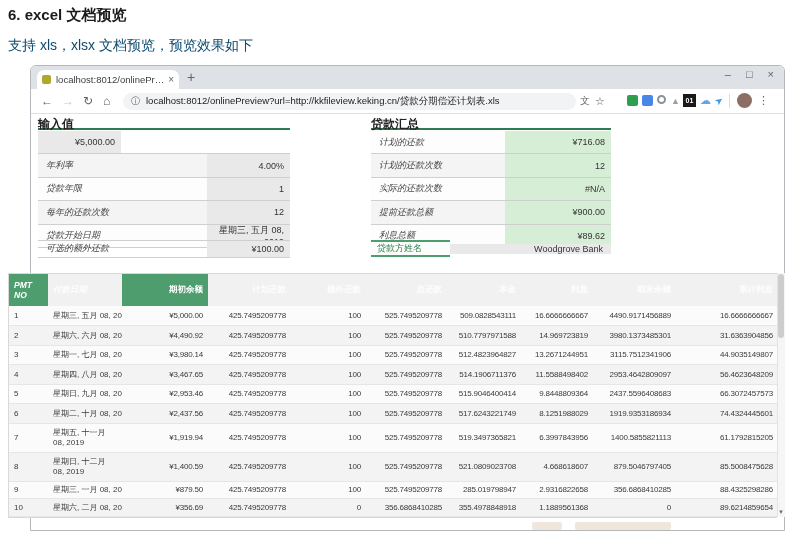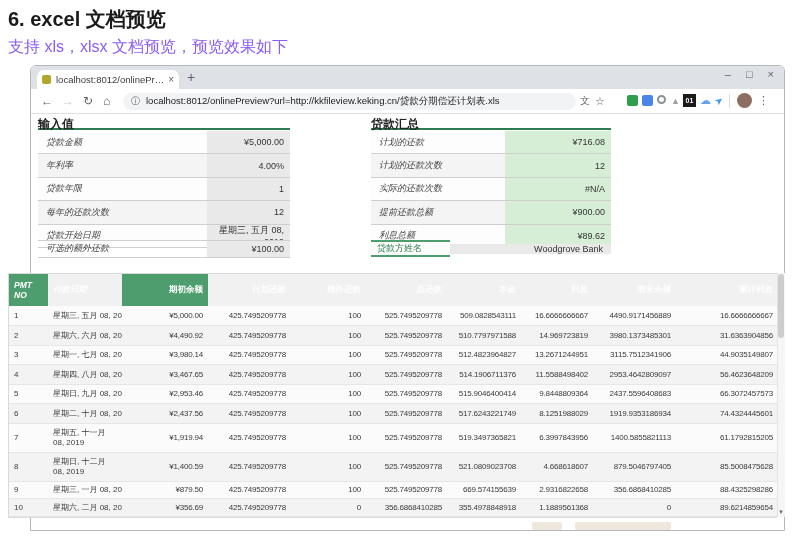--- a/index.html
+++ b/index.html
@@ -1,21 +1,21 @@
 <!DOCTYPE html>
 <html style="--accent-green: #4e9d6e; --underline-green: #2e7d52; --cell-green: #d6eed6; --cell-gray: #e9e9e9; --chrome-bg: #dee1e6; --pill-bg: #f1f3f4;"><head>
 <meta charset="utf-8">
 <style>
   html,body{margin:0;padding:0;background:#fff;width:800px;height:538px;overflow:hidden;
     font-family:"Liberation Sans","DejaVu Sans",sans-serif;position:relative;}
   .abs{position:absolute;box-sizing:border-box;}
 
   
-  #page-heading{left:8px;top:6px;font-size:20px;font-weight:bold;color:#1a1a1a;}
-  #page-subheading{left:8px;top:37px;font-size:16px;color:#8b5cf6;}
+  #page-heading{left:8px;top:6px;font-size:15px;font-weight:bold;color:#1a1a1a;}
+  #page-subheading{left:8px;top:37px;font-size:14px;color:#0c4a6e;}
 
   
   #window{left:30px;top:65px;width:755px;height:466px;border:1px solid #b4b7bb;
     border-radius:6px 6px 0 0;background:#fff;}
   #tabstrip{left:0;top:0;right:0;height:23px;background:var(--chrome-bg,#dee1e6);border-radius:6px 6px 0 0;}
   #tab{left:6px;top:4px;width:142px;height:19px;background:#fff;border-radius:7px 7px 0 0;
     display:flex;align-items:center;padding:0 5px;}
   #favicon{width:9px;height:9px;background:#b0a82c;border-radius:2px;flex:0 0 auto;}
   #tab-title{font-size:9.5px;color:#3c4043;margin-left:5px;white-space:nowrap;overflow:hidden;
     text-overflow:ellipsis;flex:1;}
@@ -141,21 +141,20 @@
     <span class="abs" id="nav-divider"></span>
     <span class="abs" id="avatar"></span>
     <span class="nav-ico" id="kebab-ico">⋮</span>
   </div>
 
   <div class="abs" id="input-section">
     <div class="sec-title">输入值</div>
     <div class="sec-underline"></div>
     <div class="sec-rows" id="input-rows">
         <div class="srow">
-          <div class="slabel">贷款金额</div>
           <div class="sval">¥5,000.00</div>
         </div>
         <div class="srow">
           <div class="slabel">年利率</div>
           <div class="sval">4.00%</div>
         </div>
         <div class="srow">
           <div class="slabel">贷款年限</div>
           <div class="sval">1</div>
         </div>
@@ -331,21 +330,21 @@
           <td class="tright">879.5046797405</td>
           <td class="tright">85.5008475628</td>
         </tr>
         <tr class="odd xs">
           <td class="tleft">9</td>
           <td class="tleft">星期三, 一月 08, 2020</td>
           <td class="tright">¥879.50</td>
           <td class="tright">425.7495209778</td>
           <td class="tright">100</td>
           <td class="tright">525.7495209778</td>
-          <td class="tright">669.574155639</td>
+          <td class="tright">285.019798947</td>
           <td class="tright">2.9316822658</td>
           <td class="tright">356.6868410285</td>
           <td class="tright">88.4325298286</td>
         </tr>
         <tr class="even xs">
           <td class="tleft">10</td>
           <td class="tleft">星期六, 二月 08, 2020</td>
           <td class="tright">¥356.69</td>
           <td class="tright">425.7495209778</td>
           <td class="tright">0</td>

